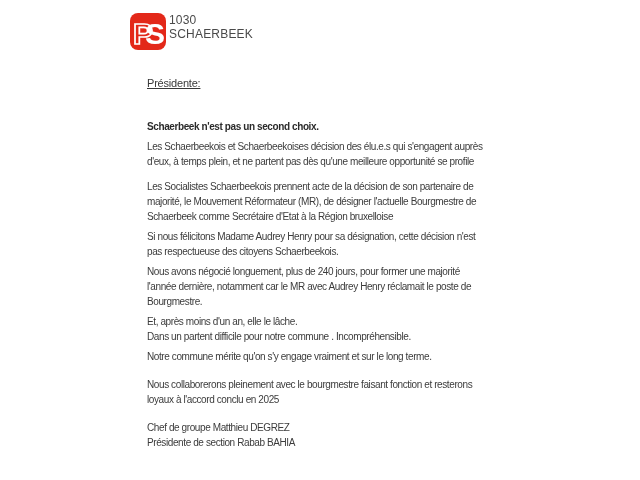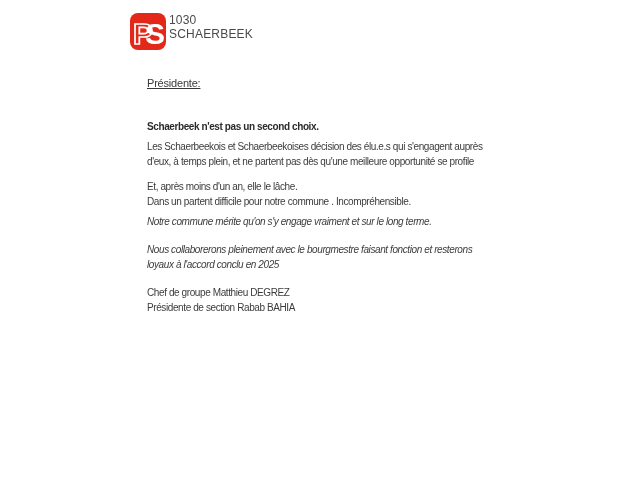--- a/index.html
+++ b/index.html
@@ -52,21 +52,21 @@
     letter-spacing: -0.2px !important;
     text-decoration: underline;
     color: #383838;
     margin-bottom: 28px !important;
   }
   .doc-title {
     font-weight: 700;
     color: #2b2b2b;
   }
   .g10 { margin-bottom: 10px !important; }
-  .g13 { margin-bottom: 13px !important; font-style: italic; }
+  .g13 { margin-bottom: 13px !important; }
   .sig { margin-top: 0; }
 </style>
 </head>
 <body>
 
 <div class="page">
 
   <div class="logo-block">
     <svg class="logo-badge" width="36" height="37" viewBox="0 0 36 37">
       <rect x="0" y="0" width="36" height="37" rx="8" ry="8" fill="#e32819"></rect>
@@ -77,20 +77,28 @@
       <div>1030</div>
       <div>SCHAERBEEK</div>
     </div>
   </div>
 
   <div class="content">
     <p class="doc-label">Présidente:</p>
     <p class="doc-title">Schaerbeek n'est pas un second choix.</p>
     <p class="para g10">Les Schaerbeekois et Schaerbeekoises décision des élu.e.s qui s'engagent auprès
 d'eux, à temps plein, et ne partent pas dès qu'une meilleure opportunité se profile</p>
+    <p class="para">Les Socialistes Schaerbeekois prennent acte de la décision de son partenaire de
+majorité, le Mouvement Réformateur (MR), de désigner l'actuelle Bourgmestre de
+Schaerbeek comme Secrétaire d'Etat à la Région bruxelloise</p>
+    <p class="para">Si nous félicitons Madame Audrey Henry pour sa désignation, cette décision n'est
+pas respectueuse des citoyens Schaerbeekois.</p>
+    <p class="para">Nous avons négocié longuement, plus de 240 jours, pour former une majorité
+l'année dernière, notamment car le MR avec Audrey Henry réclamait le poste de
+Bourgmestre.</p>
     <p class="para">Et, après moins d'un an, elle le lâche.
 Dans un partent difficile pour notre commune . Incompréhensible.</p>
     <p class="para g13">Notre commune mérite qu'on s'y engage vraiment et sur le long terme.</p>
     <p class="para g13">Nous collaborerons pleinement avec le bourgmestre faisant fonction et resterons
 loyaux à l'accord conclu en 2025</p>
     <p class="para sig">Chef de groupe Matthieu DEGREZ
 Présidente de section Rabab BAHIA</p>
   </div>
 
 </div>

